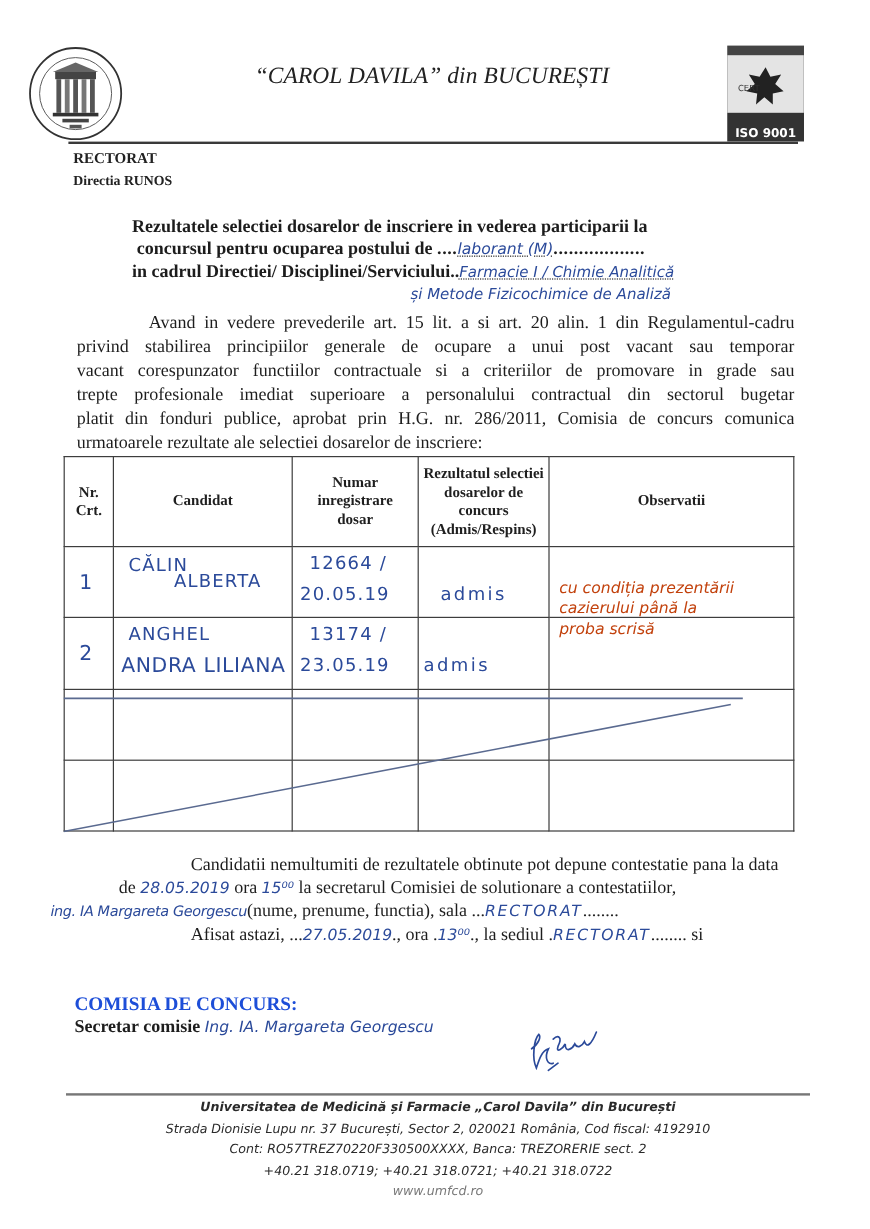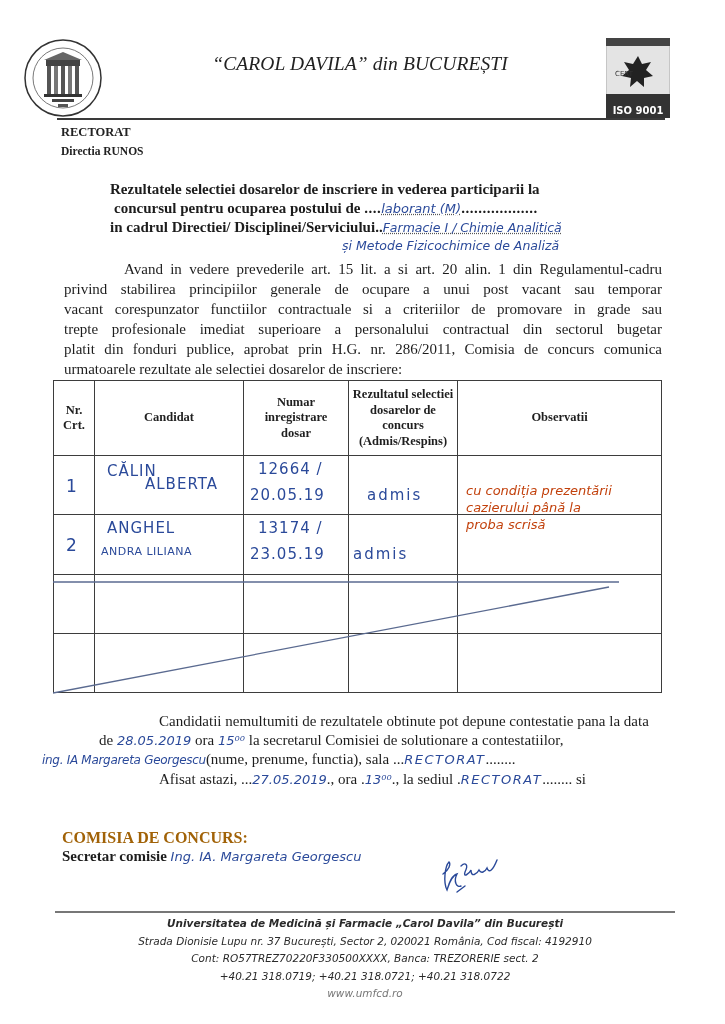--- a/index.html
+++ b/index.html
@@ -38,21 +38,21 @@
   .tbl tr.r td { position: relative; }
   .hwc { font-family: "DejaVu Sans", sans-serif; color: #2b4a9a; font-size: 15px; position: absolute; white-space: nowrap; letter-spacing: 1px; }
   .hwo { font-family: "DejaVu Sans", sans-serif; font-style: italic; color: #c2410c; font-size: 13px; line-height: 17px; position: absolute; left: 8px; top: 2px; white-space: nowrap; margin-top: 24px; }
   .strike { left: 53px; top: 575px; width: 608px; height: 120px; pointer-events: none; }
 
   
   .para2 { left: 62px; top: 712px; width: 600px; font-size: 15px; line-height: 18.5px; color: #1d1d1d; }
   .para2 .ln { display: block; white-space: nowrap; margin-left: 37px; }
   .site { color: #8a8a8a; }
 
-  .comisia { left: 62px; top: 829px; font-weight: bold; font-size: 16px; color: #a16207; }
+  .comisia { left: 62px; top: 829px; font-weight: bold; font-size: 16px; color: #1d4ed8; }
   .secretar { left: 62px; top: 848px; font-weight: bold; font-size: 15px; color: #1d1d1d; white-space: nowrap; }
   .signature { left: 435px; top: 852px; width: 70px; height: 45px; }
 
   
   .footer-rule { left: 55px; top: 911px; width: 620px; height: 1.5px; background: #777; }
   .footer { left: 60px; top: 915px; width: 610px; text-align: center; font-family: "DejaVu Sans", sans-serif; font-style: italic; font-size: 10.5px; line-height: 17.5px; color: #2a2a2a; }
   .footer .b { font-weight: bold; }
   .footer .web { color: #777; }
 </style>
 </head>
@@ -151,21 +151,21 @@
         <span class="hwo" style="top:19px;">cazierului până la</span>
         <span class="hwo" style="top:36px;">proba scrisă</span>
       </td>
     </tr>
     <tr class="r">
       <td>
             <span class="hwc" style="left:12px; top:20px; font-size:17px;">2</span>
           </td>
       <td>
         <span class="hwc" style="left:12px; top:4px;">ANGHEL</span>
-        <span class="hwc" style="left:6px; top:30px; font-size:11px; letter-spacing:0.5px;">ANDRA LILIANA</span>
+        <span class="hwc" style="left:6px; top:30px; font-size:17px; letter-spacing:0.5px;">ANDRA LILIANA</span>
       </td>
       <td>
         <span class="hwc" style="left:14px; top:4px;text-align:right;">13174 /</span>
         <span class="hwc" style="left:6px; top:30px;">23.05.19</span>
       </td>
       <td>
             <span class="hwc" style="left:4px; top:30px; letter-spacing:2px;">admis</span>
           </td>
       <td></td>
     </tr>

